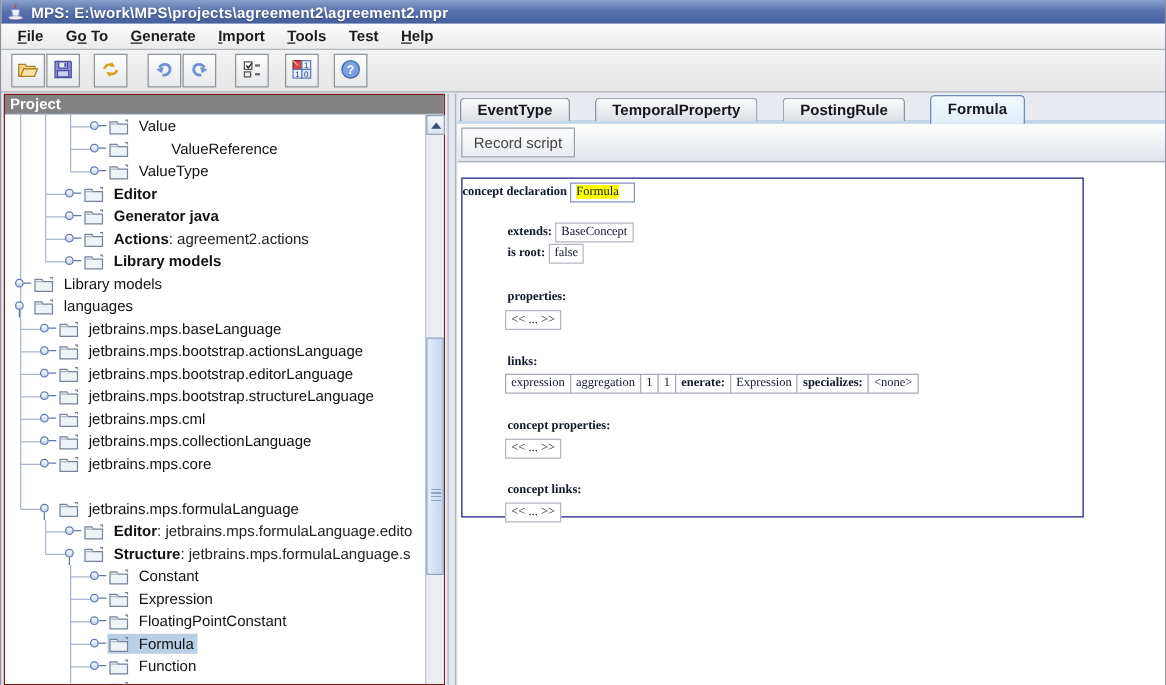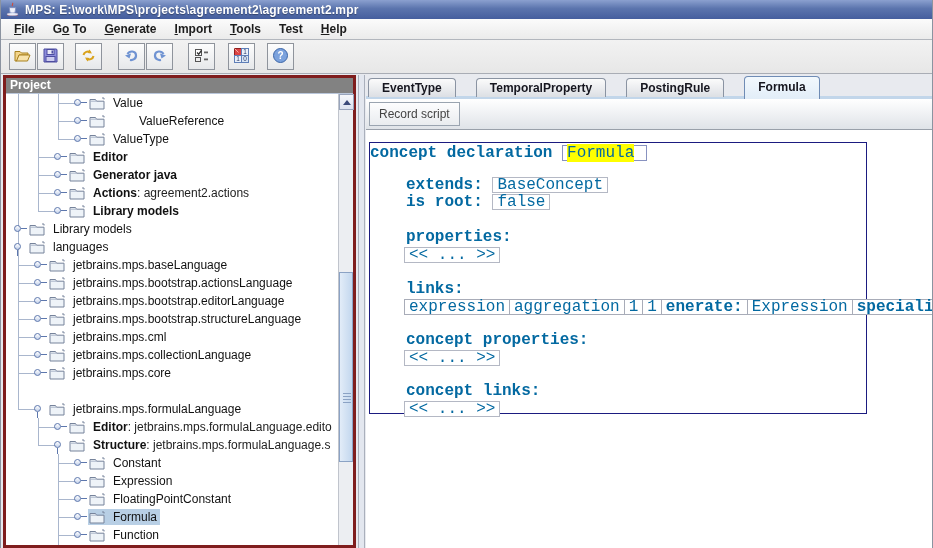--- a/index.html
+++ b/index.html
@@ -24,21 +24,21 @@
   
   #toolbar { position:absolute; left:0; top:40px; width:933px; height:34px;
     background:linear-gradient(#f2f2f2,#e7e7e7); border-bottom:1px solid #a9adb5;
     display:flex; align-items:center; padding-left:8px; }
   .tbtn { width:27px; height:27px; border:1px solid #8f949c; background:linear-gradient(#fdfdfd,#e6e8ea);
     display:flex; align-items:center; justify-content:center; }
   .tbtn svg { width:19px; height:19px; }
 
   
   #left-panel { position:absolute; left:2px; top:75px; width:353px; height:473px;
-    border:3px solid #7f1d1d; background:#ffffff; }
+    border:1px solid #7f1d1d; background:#ffffff; }
   #project-header { height:16px; background:#828282; border-bottom:1px solid #b9c6da;
     color:#ffffff; font-weight:bold; font-size:12px; line-height:15px; padding-left:4px; }
   #tree-viewport { position:absolute; left:0; top:16px; width:336px; bottom:0; overflow:hidden; background:#fff; }
   .tline { position:absolute; width:1px; background:#a9b6cd; }
   .trow { position:absolute; left:0; width:100%; height:18px; }
   .stub { position:absolute; top:9px; height:1px; background:#a9b6cd; }
   .handle { position:absolute; width:7px; height:7px; top:5px; border:1px solid #5d77ad; border-radius:50%;
     background:linear-gradient(#ffffff,#c3d1ea); }
   .handle.collapsed::after { content:''; position:absolute; left:6px; top:2px; width:6px; height:1px; background:#5d77ad; }
   .handle.expanded::after  { content:''; position:absolute; left:2px; top:6px; width:1px; height:6px; background:#5d77ad; }
@@ -76,21 +76,21 @@
     background:linear-gradient(#f2f8fd,#e2edf8); border:1px solid #6f8cb5; border-bottom:none; }
   #rs-toolbar { height:31px; background:linear-gradient(#ffffff,#dfe3e8); border-bottom:1px solid #99a0aa;
     padding:3px 0 0 3px; }
   #record-script-btn { border:1px solid #9aa4b0; background:linear-gradient(#fdfdfe,#e9ecef);
     color:#444; font-size:12px; font-family:"Liberation Sans",sans-serif; padding:4px 9px; }
 
   #editor-area { position:absolute; left:0; top:55px; right:0; bottom:0; background:#ffffff; }
   #concept-box { position:absolute; left:3px; top:12px; width:498px; height:272px;
     border:1px solid #1b1b80; background:#fff; overflow:visible; }
 
-  .ed-line { font-family:Liberation Mono, monospace; font-size:16px; color:#0369a1;
+  .ed-line { font-family:Liberation Serif, serif; font-size:10px; color:#0f172a;
     line-height:17px; white-space:pre; }
   .kw { font-weight:bold; }
   .cell { display:inline-block; border:1px solid #b4b8c4; background:#fff; padding:0 4px;
     line-height:14px; vertical-align:baseline; }
   .name-cell { border-color:#8892c0; padding-right:12px; }
   .hl { background:#ffff00; }
   .linkrow { display:flex; }
   .linkrow .cell { margin-left:-1px; border-color:#a8acb8; }
   .linkrow .cell:first-child { margin-left:0; }
 </style>

